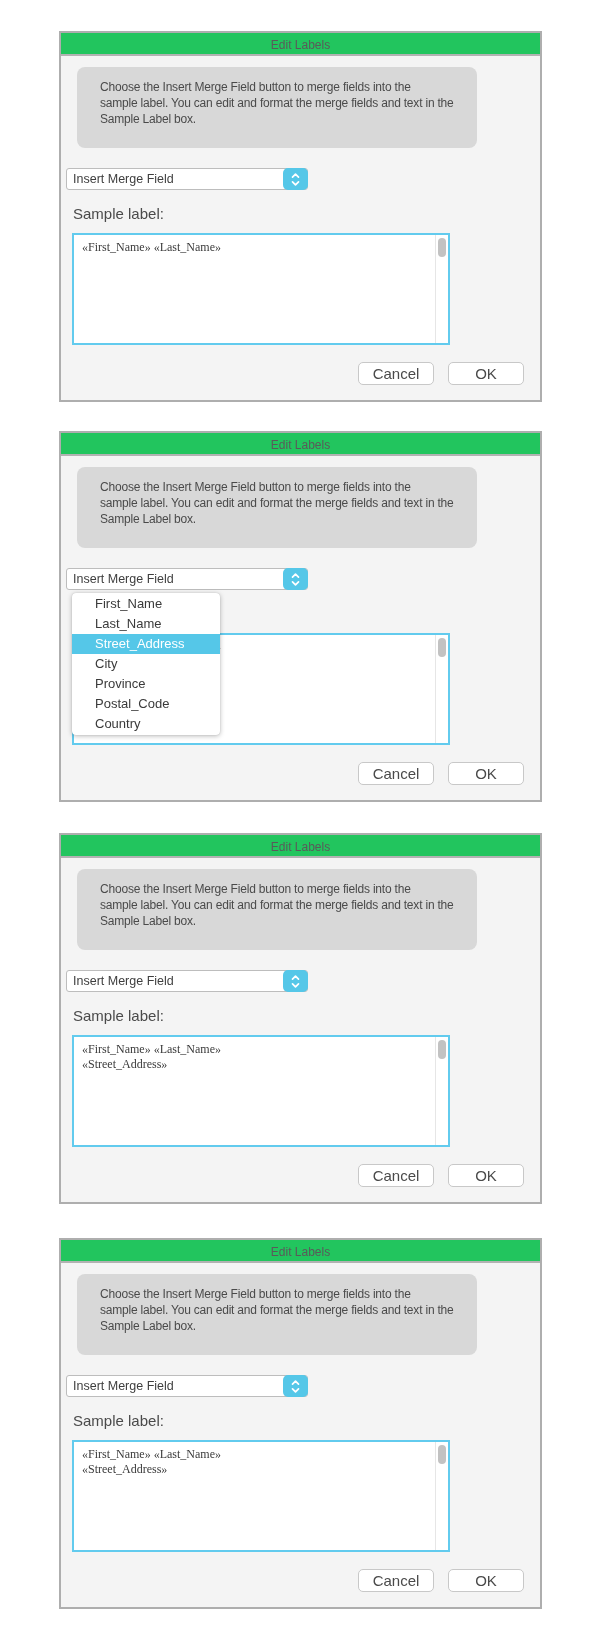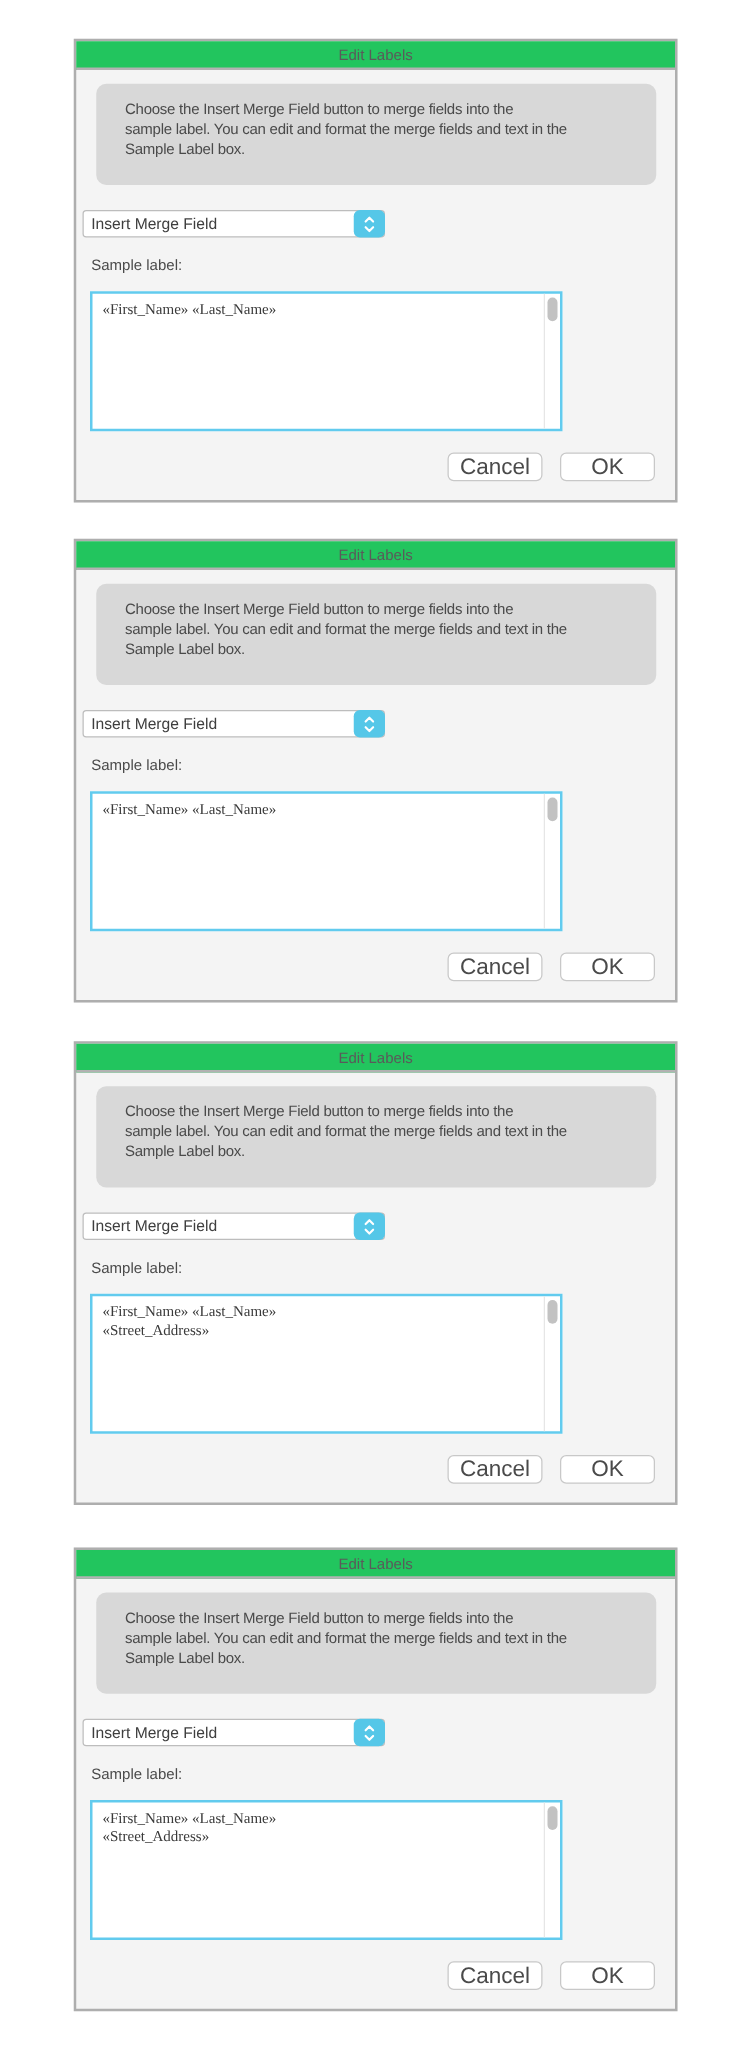--- a/index.html
+++ b/index.html
@@ -11,61 +11,61 @@
   .dialog{
     position:absolute;left:59px;width:483px;height:371px;
     background:#f4f4f4;border:2px solid #aeaeae;box-sizing:border-box;
   }
   .titlebar{
     height:21px;background:#22c55e;border-bottom:2px solid #b2b2b2;
     text-align:center;line-height:21px;
   }
   .title{font-size:12px;color:#5a5a5a;}
   .instruction{
-    position:absolute;left:16px;top:34px;width:448px;height:81px;
+    position:absolute;left:16px;top:34px;width:400px;height:81px;
     background:#d8d8d8;border-radius:8px;box-sizing:border-box;
     padding:12px 14px 0 23px;font-size:12px;line-height:16px;
     letter-spacing:-0.2px;color:#4a4a4a;
   }
   .dropdown{
     position:absolute;left:5px;top:135px;width:242px;height:22px;
     background:#ffffff;border:1px solid #bdbdbd;border-radius:3px;
     box-sizing:border-box;
   }
   .dd-label{
     position:absolute;left:6px;top:0;line-height:20px;
     font-size:12.5px;color:#3e3e3e;white-space:nowrap;
   }
   .dd-stepper{
     position:absolute;right:-1px;top:-1px;width:25px;height:22px;
     background:#55C7E8;border-radius:5px;
     display:flex;align-items:center;justify-content:center;
   }
-  .caption{position:absolute;left:12px;top:172px;font-size:12px;color:#4a4a4a;}
+  .caption{position:absolute;left:12px;top:172px;font-size:15px;color:#4a4a4a;}
   .textarea{
     position:absolute;left:11px;top:200px;width:378px;height:112px;
     background:#ffffff;border:2px solid #62CBEE;box-sizing:border-box;z-index:1;
   }
   .ta-content{
     position:absolute;left:8px;top:5px;right:32px;
     font-family:"Liberation Serif", serif;font-size:12px;line-height:15px;
     color:#3a3a3a;white-space:nowrap;overflow:hidden;
   }
   .ta-track{
     position:absolute;top:0;right:0;bottom:0;width:12px;
     border-left:1px solid #e6e6e6;
   }
   .ta-thumb{
     position:absolute;top:3px;right:2px;width:8px;height:19px;
     border-radius:4px;background:#c2c2c2;
   }
   .btn{
     position:absolute;top:329px;height:23px;width:76px;
     background:#ffffff;border:1px solid #c8c8c8;border-radius:5px;
-    font-family:"Liberation Sans", sans-serif;font-size:18px;color:#4a4a4a;
+    font-family:"Liberation Sans", sans-serif;font-size:15px;color:#4a4a4a;
     padding:0;text-align:center;
   }
   .btn-cancel{left:297px;}
   .btn-ok{left:387px;}
   .menu{
     position:absolute;left:11px;top:160px;width:148px;height:142px;
     background:#ffffff;border-radius:4px;box-sizing:border-box;padding-top:1px;
     box-shadow:0 1px 5px rgba(0,0,0,0.28), 0 0 1px rgba(0,0,0,0.2);
     z-index:5;
   }
@@ -127,20 +127,29 @@
     </span>
   </div>
   <div class="caption">Sample label:</div>
   <div class="textarea">
     <div class="ta-content">
       <div>«First_Name» «Last_Name»</div>
     </div>
     <div class="ta-track"></div>
     <div class="ta-thumb"></div>
   </div>
+  <div class="menu">
+    <div class="menu-item">First_Name</div>
+    <div class="menu-item">Last_Name</div>
+    <div class="menu-item selected">Street_Address</div>
+    <div class="menu-item">City</div>
+    <div class="menu-item">Province</div>
+    <div class="menu-item">Postal_Code</div>
+    <div class="menu-item">Country</div>
+  </div>
   <button class="btn btn-cancel">Cancel</button>
   <button class="btn btn-ok">OK</button>
 </section>
 
 <section class="dialog" style="top:833px">
   <div class="titlebar">
     <span class="title">Edit Labels</span>
   </div>
   <div class="instruction">
     <div>Choose the Insert Merge Field button to merge fields into the</div>

